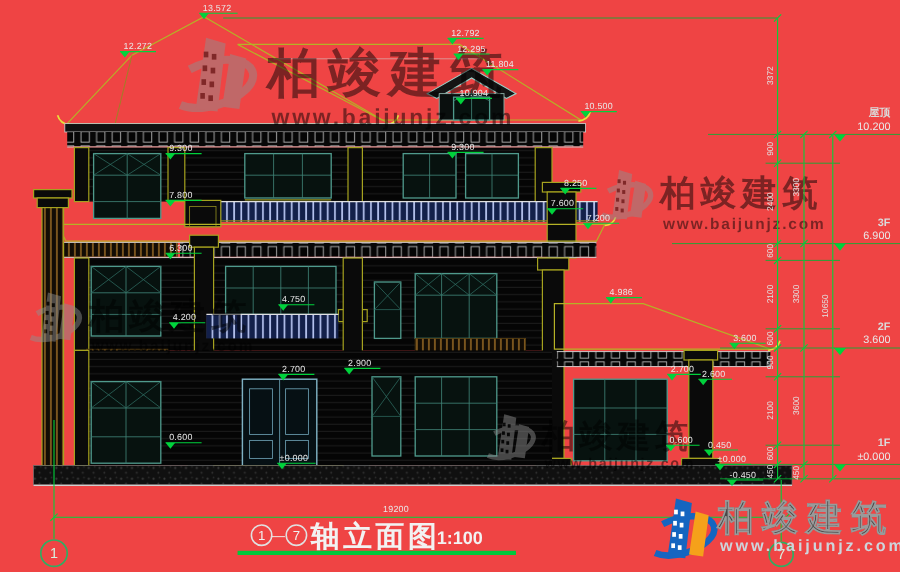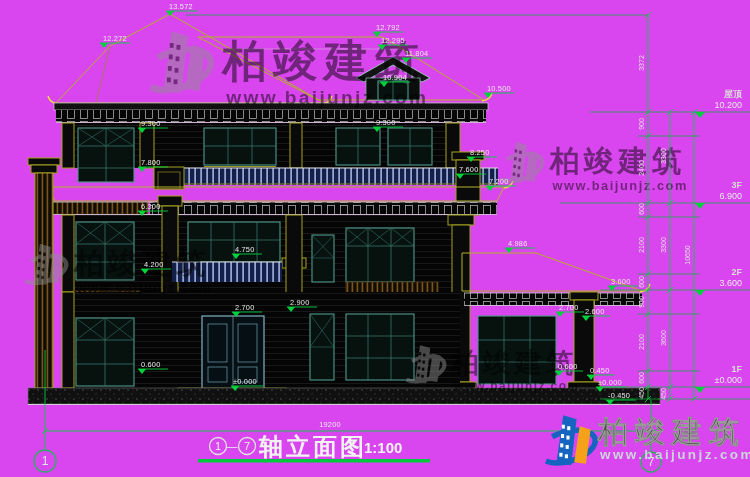--- a/index.html
+++ b/index.html
@@ -1,16 +1,16 @@
 <!DOCTYPE html>
 <html><head>
 <meta charset="utf-8">
 <style>
   html,body{margin:0;padding:0;background:#000;}
-  .stage{position:relative;width:750px;height:477px;background:#d946ef;overflow:hidden;
+  .stage{position:relative;width:750px;height:477px;background:#ef4444;overflow:hidden;
          font-family:"Liberation Sans", sans-serif;}
   svg{display:block;}
   
   .dimtxt{fill:#e8e8e8;font-size:7.4px;letter-spacing:.2px;}
   .em path.tri{fill:#00d23c;stroke:none;}
   .em path.ldr{stroke:#00d23c;stroke-width:.9;fill:none;}
   .gline{stroke:#00d23c;stroke-width:.9;fill:none;}
   .gline-thin{stroke:#00b434;stroke-width:.7;fill:none;}
   .lvltxt{fill:#e8e8e8;font-size:9px;}
   .lvlname{fill:#dadada;font-size:9px;font-weight:bold;}

